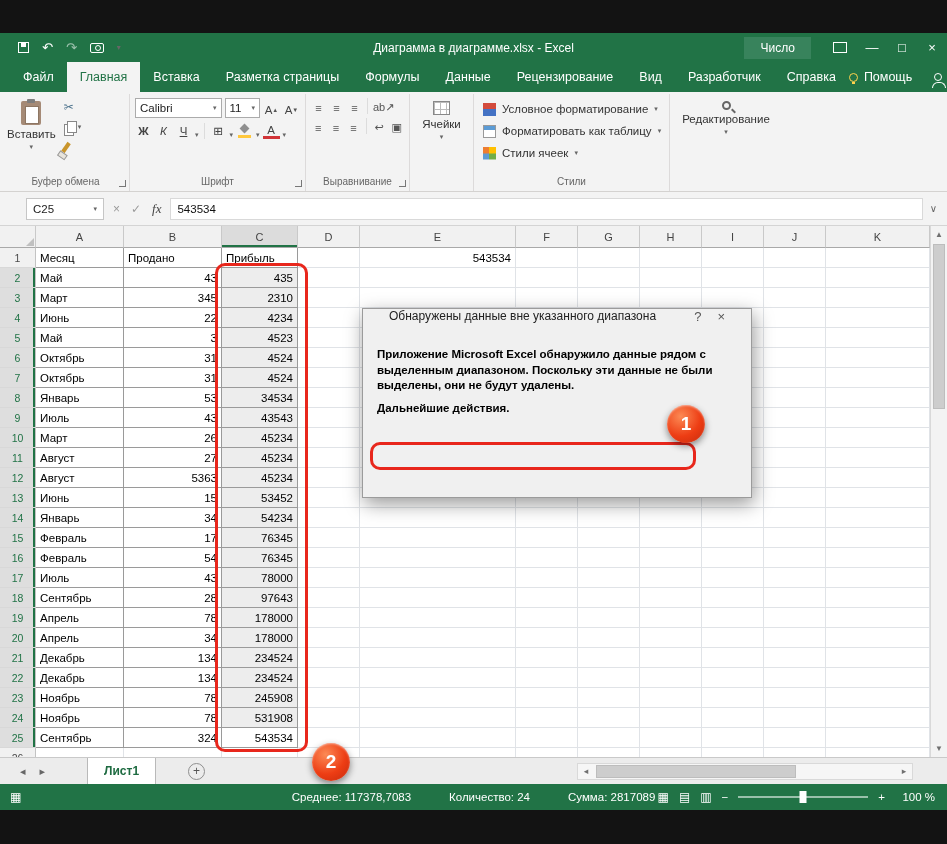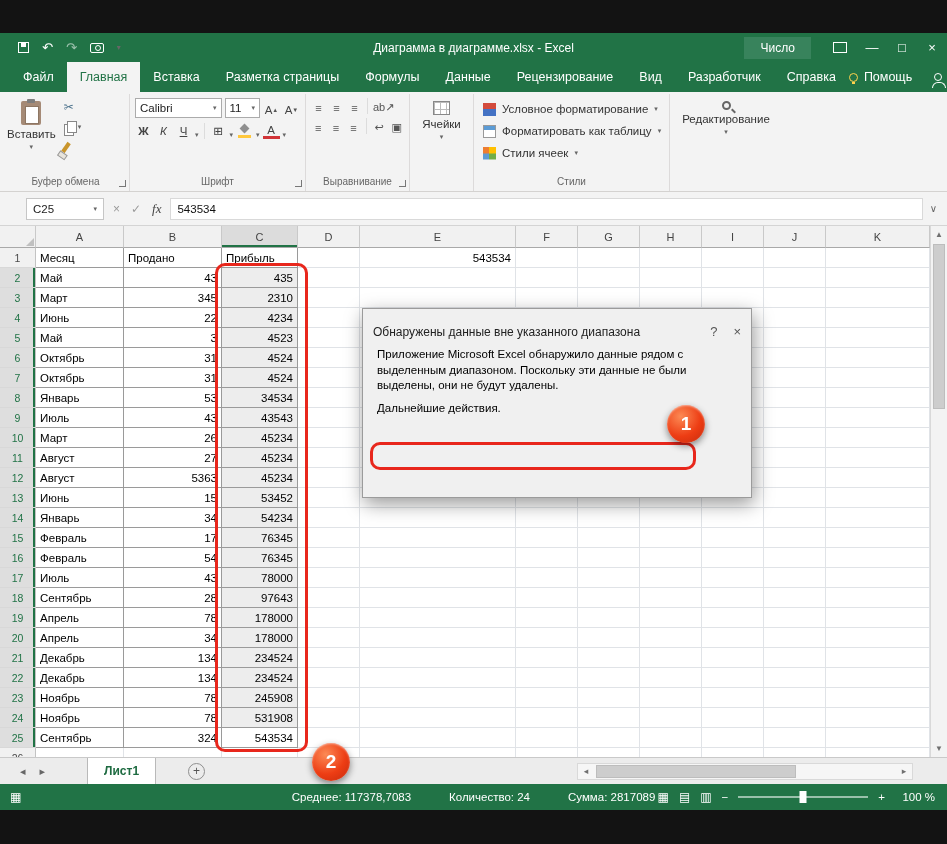--- a/index.html
+++ b/index.html
@@ -145,24 +145,24 @@
   .sb-stats { position:absolute; left:50%; transform:translateX(-50%); display:flex; gap:38px; white-space:nowrap; }
   .sb-right { margin-left:auto; display:flex; align-items:center; gap:10px; margin-right:12px; }
   .vic { font-size:12px; }
   .ztrack { width:130px; height:2px; background:rgba(255,255,255,.55); position:relative; }
   .zthumb { position:absolute; left:50%; top:-5px; width:7px; height:12px; background:#fff; transform:translateX(-50%); }
   .zpct { min-width:40px; text-align:right; }
 
   
   .dialog { position:absolute; left:362px; top:308px; width:390px; height:190px; background:#F0F0F0;
             border:1px solid #9B9B9B; box-shadow:2px 6px 18px rgba(0,0,0,.4); z-index:40; font-size:11.5px; color:#000; }
-  .dlg-title { height:30px; display:flex; align-items:flex-end; padding:0 10px; font-size:12px; color:#222; }
+  .dlg-title { height:30px; display:flex; align-items:flex-start; padding:0 26px; font-size:12px; color:#222; }
   .dlg-title .t { flex:1; white-space:nowrap; overflow:hidden; }
   .dlg-x { color:#555; margin-left:16px; font-size:13px; }
-  .dlg-body { position:absolute; top:30px; left:0; right:0; bottom:0; padding:8px 14px; }
+  .dlg-body { position:absolute; top:30px; left:0; right:0; bottom:0; padding:8px 14px;font-weight:bold; }
   .dlg-p { line-height:15.5px; }
   .dlg-prompt { margin-top:8px; }
   .radio-row { display:flex; align-items:center; margin-top:9px; height:18px; }
   .radio-row.r2 { margin-top:6px; }
   .rb { width:12px; height:12px; min-width:12px; border:1px solid #555; border-radius:50%; margin-right:7px; background:#fff; position:relative; }
   .rb.on::after { content:""; position:absolute; left:3px; top:3px; width:5px; height:5px; background:#222; border-radius:50%; }
   .dlg-btns { position:absolute; right:10px; bottom:8px; display:flex; gap:8px; }
   .btn { height:23px; padding:0 14px; display:flex; align-items:center; background:#E1E1E1; border:1px solid #ADADAD; font-size:11.5px; }
   .btn.primary { border:1px solid #0078D7; box-shadow:inset 0 0 0 1px #9CC9EF; }
 

